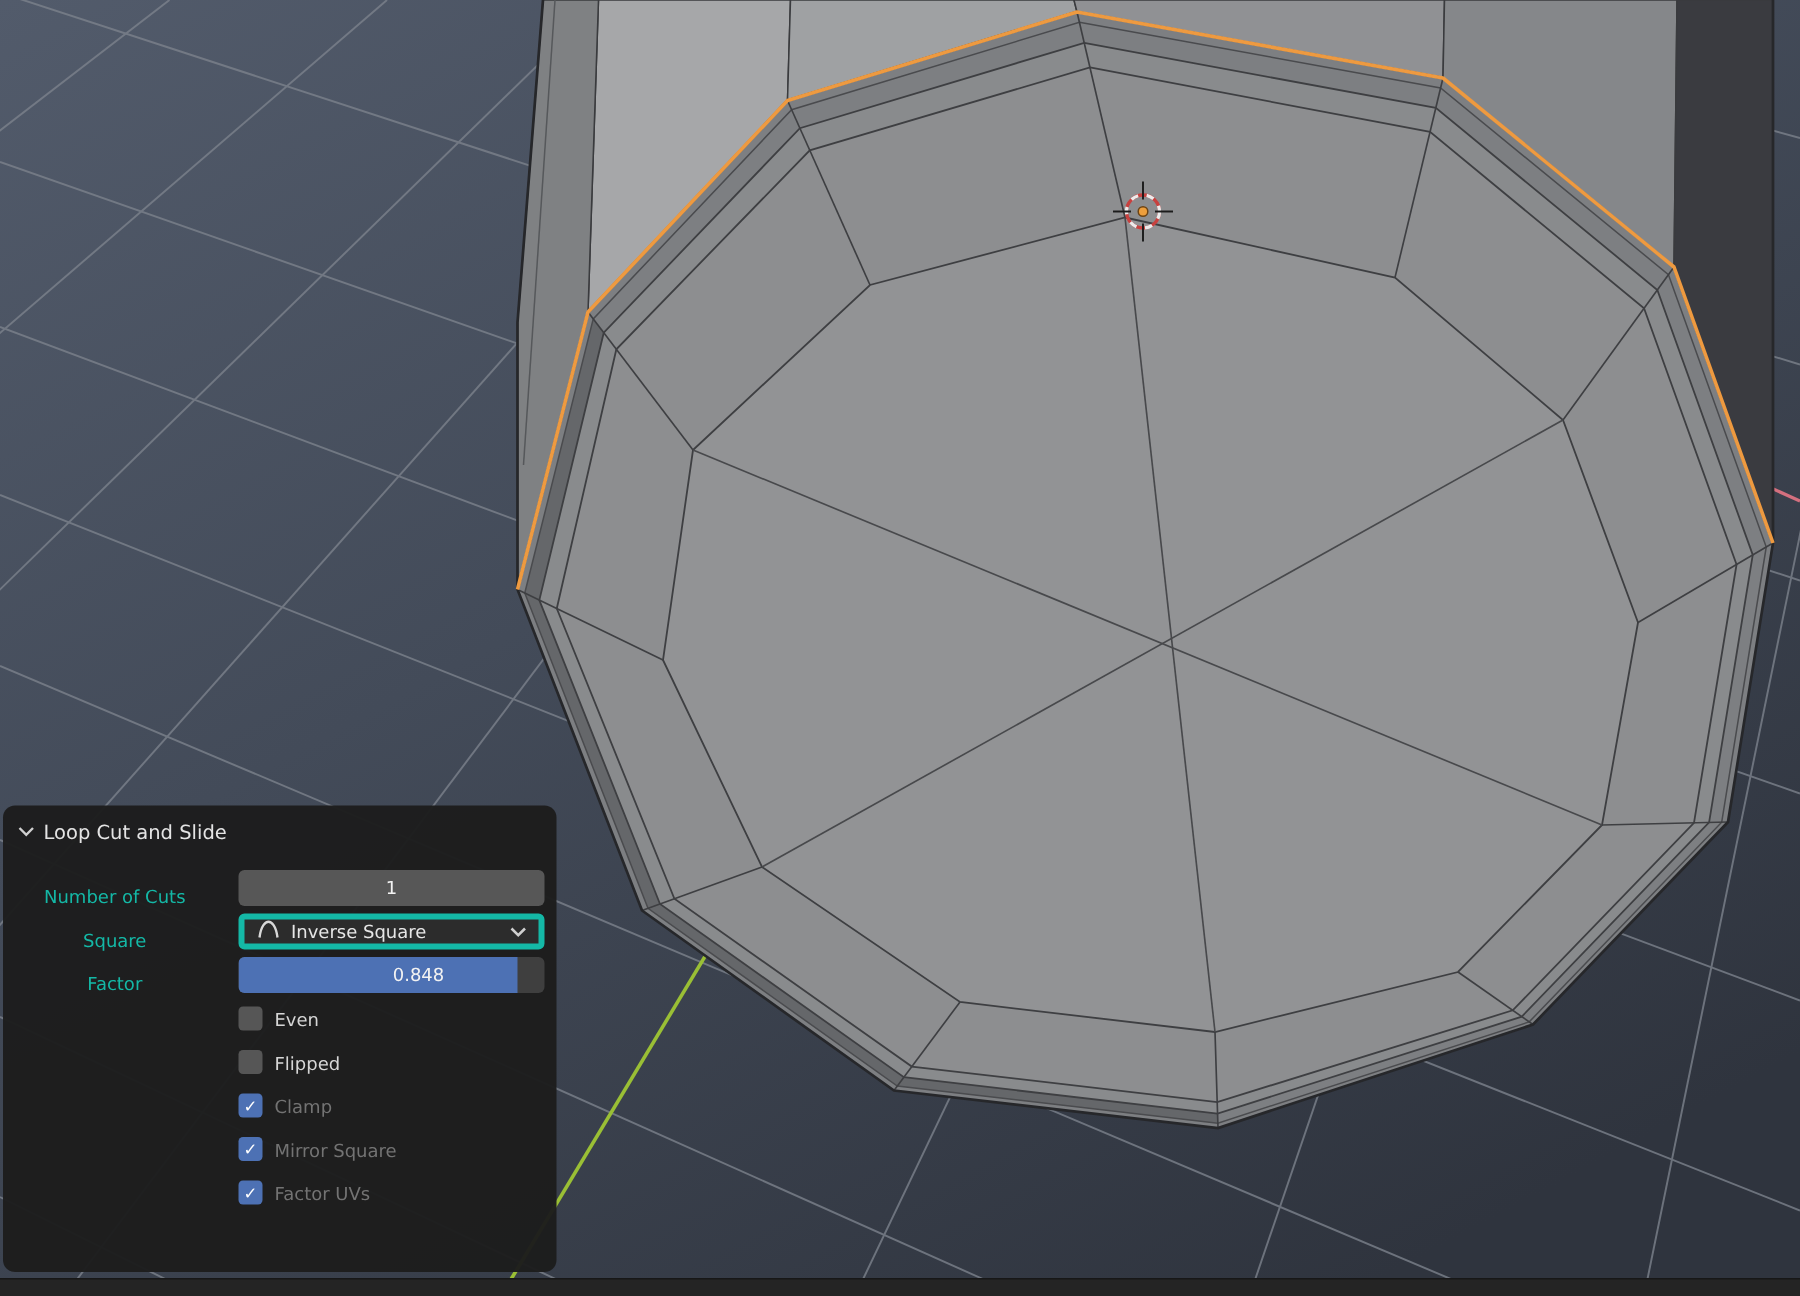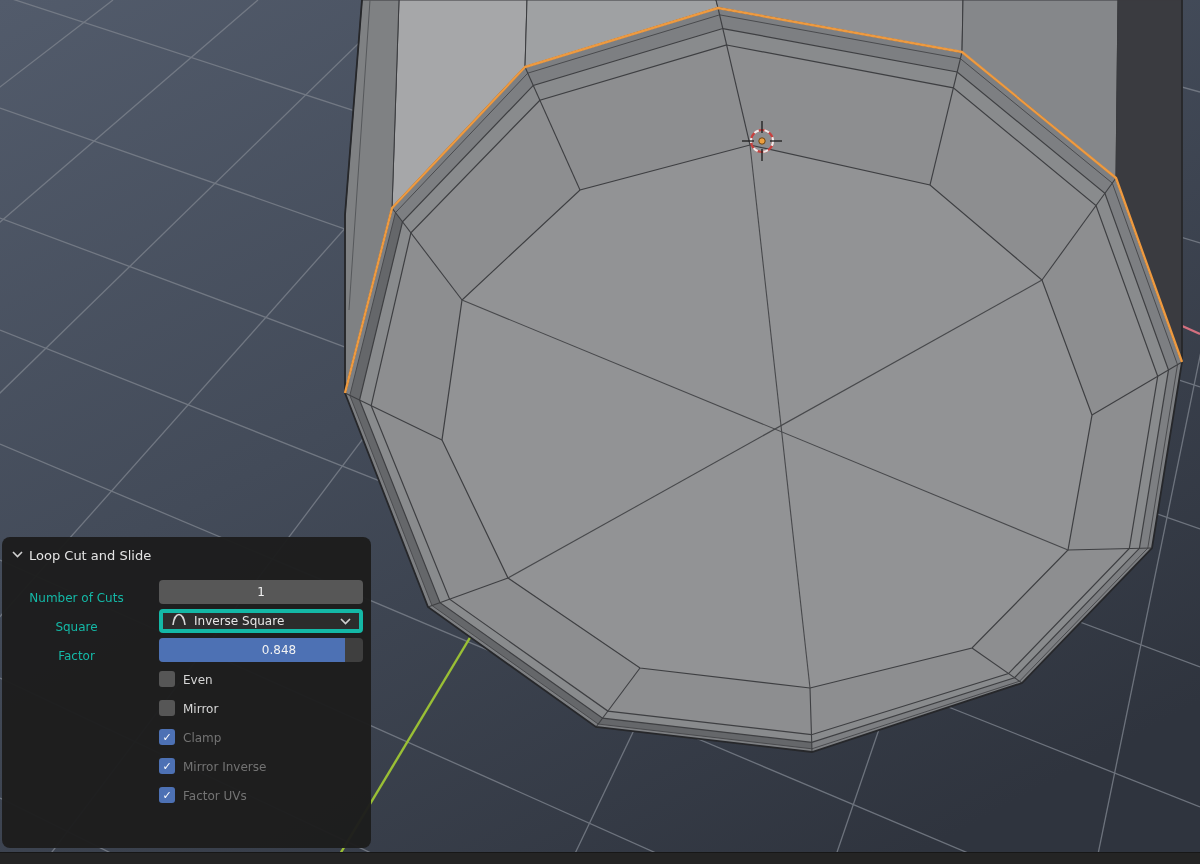--- a/index.html
+++ b/index.html
@@ -166,33 +166,33 @@
         <span class="sval">0.848</span>
       </div>
     </div>
 
     <div class="chk-row">
       <span class="chk"></span>
       <span class="chk-label">Even</span>
     </div>
     <div class="chk-row">
       <span class="chk"></span>
-      <span class="chk-label">Mirror</span>
+      <span class="chk-label">Flipped</span>
     </div>
     <div class="chk-row">
       <span class="chk on">
           <span class="mark">✓</span>
         </span>
       <span class="chk-label dim">Clamp</span>
     </div>
     <div class="chk-row">
       <span class="chk on">
           <span class="mark">✓</span>
         </span>
-      <span class="chk-label dim">Mirror Inverse</span>
+      <span class="chk-label dim">Mirror Square</span>
     </div>
     <div class="chk-row">
       <span class="chk on">
           <span class="mark">✓</span>
         </span>
       <span class="chk-label dim">Factor UVs</span>
     </div>
   </div>
 
   <div id="footer-bar"></div>

